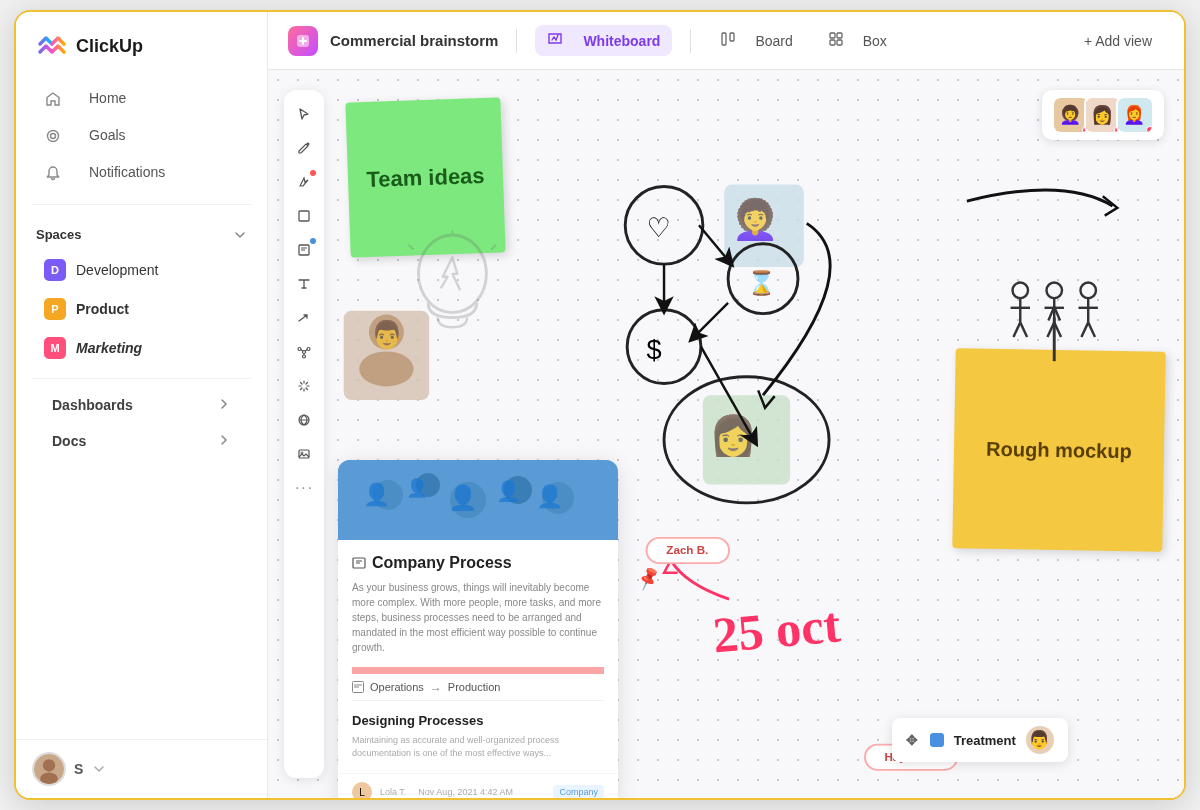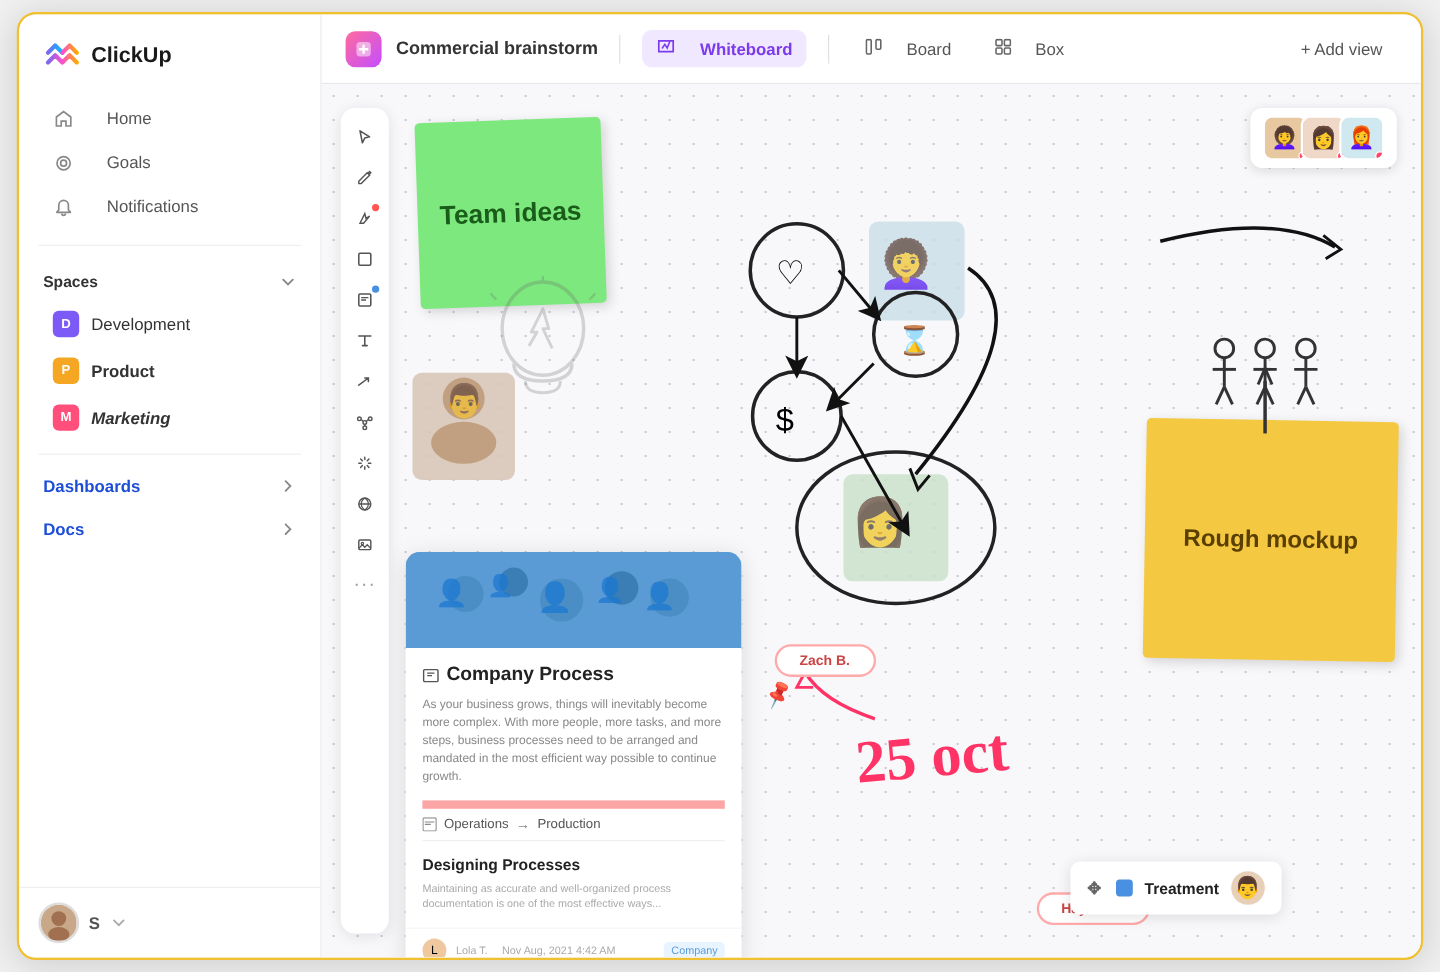--- a/index.html
+++ b/index.html
@@ -109,27 +109,27 @@
     }
 
     .sidebar-section-divider {
       border: none;
       border-top: 1px solid #f0f0f0;
       margin: 8px 16px;
     }
 
     .sidebar-bottom-section {
       display: flex;
-      align-items: center;
+      align-items: flex-start;
       justify-content: space-between;
-      padding: 10px 20px;
+      padding: 10px 36px;
       cursor: pointer;
       font-size: 14px;
       font-weight: 600;
-      color: #1d4ed8;
+      color: #404040;
     }
 
     .sidebar-footer {
       margin-top: auto;
       padding: 12px 16px;
       border-top: 1px solid #f0f0f0;
       display: flex;
       align-items: center;
       gap: 8px;
     }

